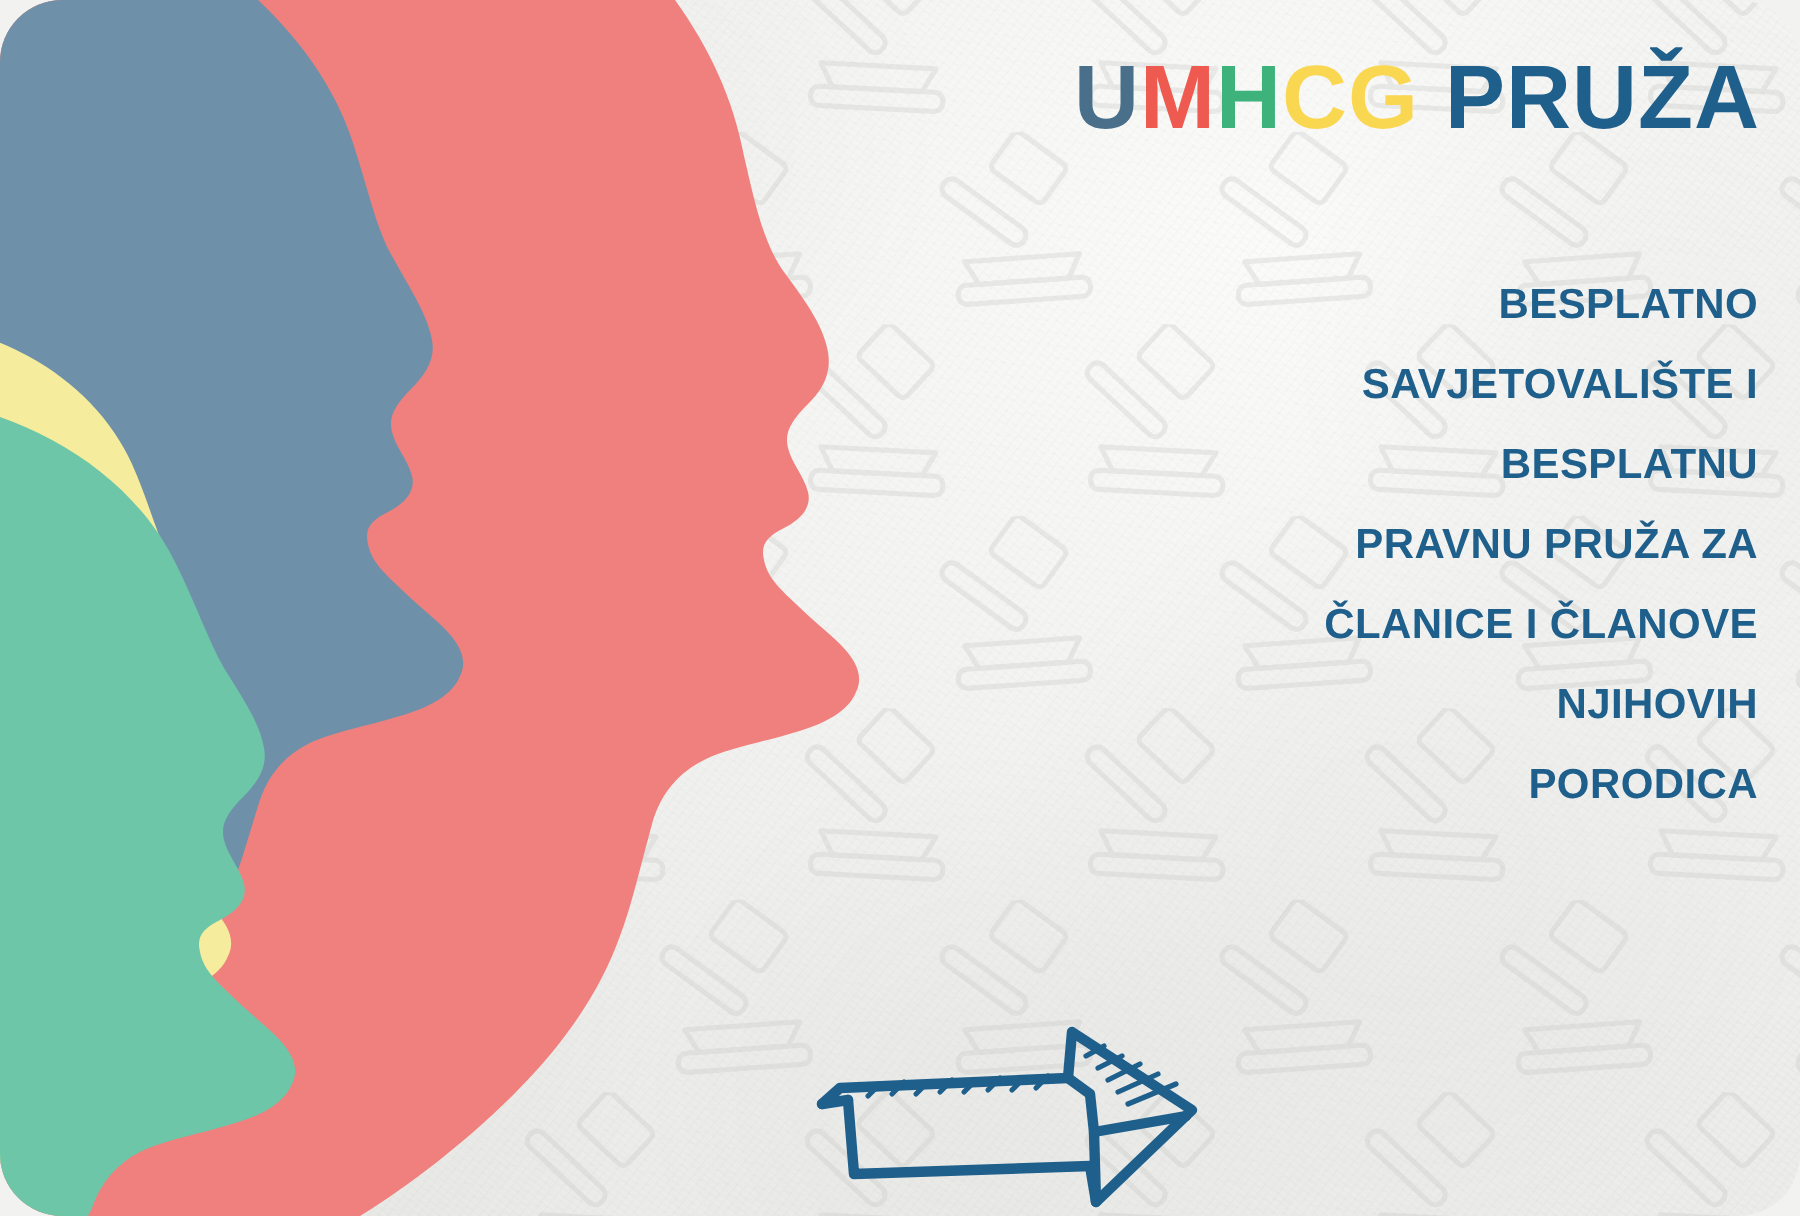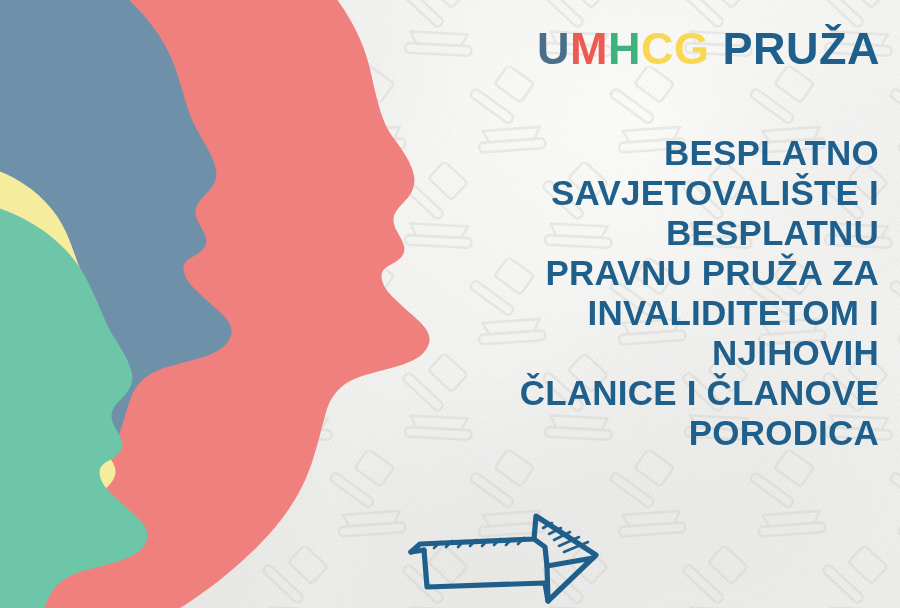--- a/index.html
+++ b/index.html
@@ -4,20 +4,21 @@
 <style>
   html,body{margin:0;padding:0;}
   body{
     width:900px;height:608px;overflow:hidden;
     font-family:"Liberation Sans", sans-serif;
     background:#f2f2f0;
   }
   #poster{
     position:relative;width:900px;height:608px;overflow:hidden;
     background:#f1f1ef;
+    border-radius:31px;
   }
   
   .bg-paper{
     position:absolute;inset:0;
     background:
       radial-gradient(ellipse at 70% 20%, #fbfbfa 0%, #eeeeec 60%, #e9e9e6 100%);
   }
   .bg-noise{
     position:absolute;inset:0;opacity:.55;
     background-image:
@@ -56,21 +57,21 @@
   .hl-m{color:#ee5a4f;}
   .hl-h{color:#3db27a;}
   .hl-c{color:#fad751;}
   .hl-g{color:#fad751;}
   .hl-word{color:#1f5f8b;}
   
   .body-text{
     position:absolute;right:21px;top:133px;
     width:520px;text-align:right;
     color:#1f5f8b;
-    font-size:35px;font-weight:700;
+    font-size:21px;font-weight:700;
     line-height:40px;letter-spacing:.2px;
   }
   .body-text .line{display:block;white-space:nowrap;}
   
   .arrow{position:absolute;left:404px;top:506px;width:200px;height:102px;}
   .arrow svg{display:block;width:100%;height:100%;}
 </style>
 </head>
 <body>
 
@@ -422,23 +423,22 @@
 
   <div class="headline">
     <span class="l hl-u">U</span><span class="l hl-m">M</span><span class="l hl-h">H</span><span class="l hl-c">C</span><span class="l hl-g">G</span><span class="l hl-word">&nbsp;</span><span class="l hl-word">PRUŽA</span>
   </div>
 
   <div class="body-text">
     <span class="line">BESPLATNO</span>
     <span class="line">SAVJETOVALIŠTE I</span>
     <span class="line">BESPLATNU</span>
     <span class="line">PRAVNU PRUŽA ZA</span>
-    <span class="line">INVALIDITETOM I</span>
+    <span class="line">ČLANICE I ČLANOVE</span>
     <span class="line">NJIHOVIH</span>
-    <span class="line">ČLANICE I ČLANOVE</span>
     <span class="line">PORODICA</span>
   </div>
 
   <div class="arrow">
     <svg viewBox="0 0 200 102" xmlns="http://www.w3.org/2000/svg">
       <g fill="none" stroke="#1f5f8b" stroke-width="5.2" stroke-linejoin="round" stroke-linecap="round">
         <path d="M7,46 L16,38 L130,33 L132,10 L192,49 L144,95 L141,77 L23,81 L20,44"></path>
         <path d="M7,46 L20,44"></path>
         <path d="M130,33 L141,41 L143,60 L144,95"></path>
         <path d="M143,60 L189,52"></path>

